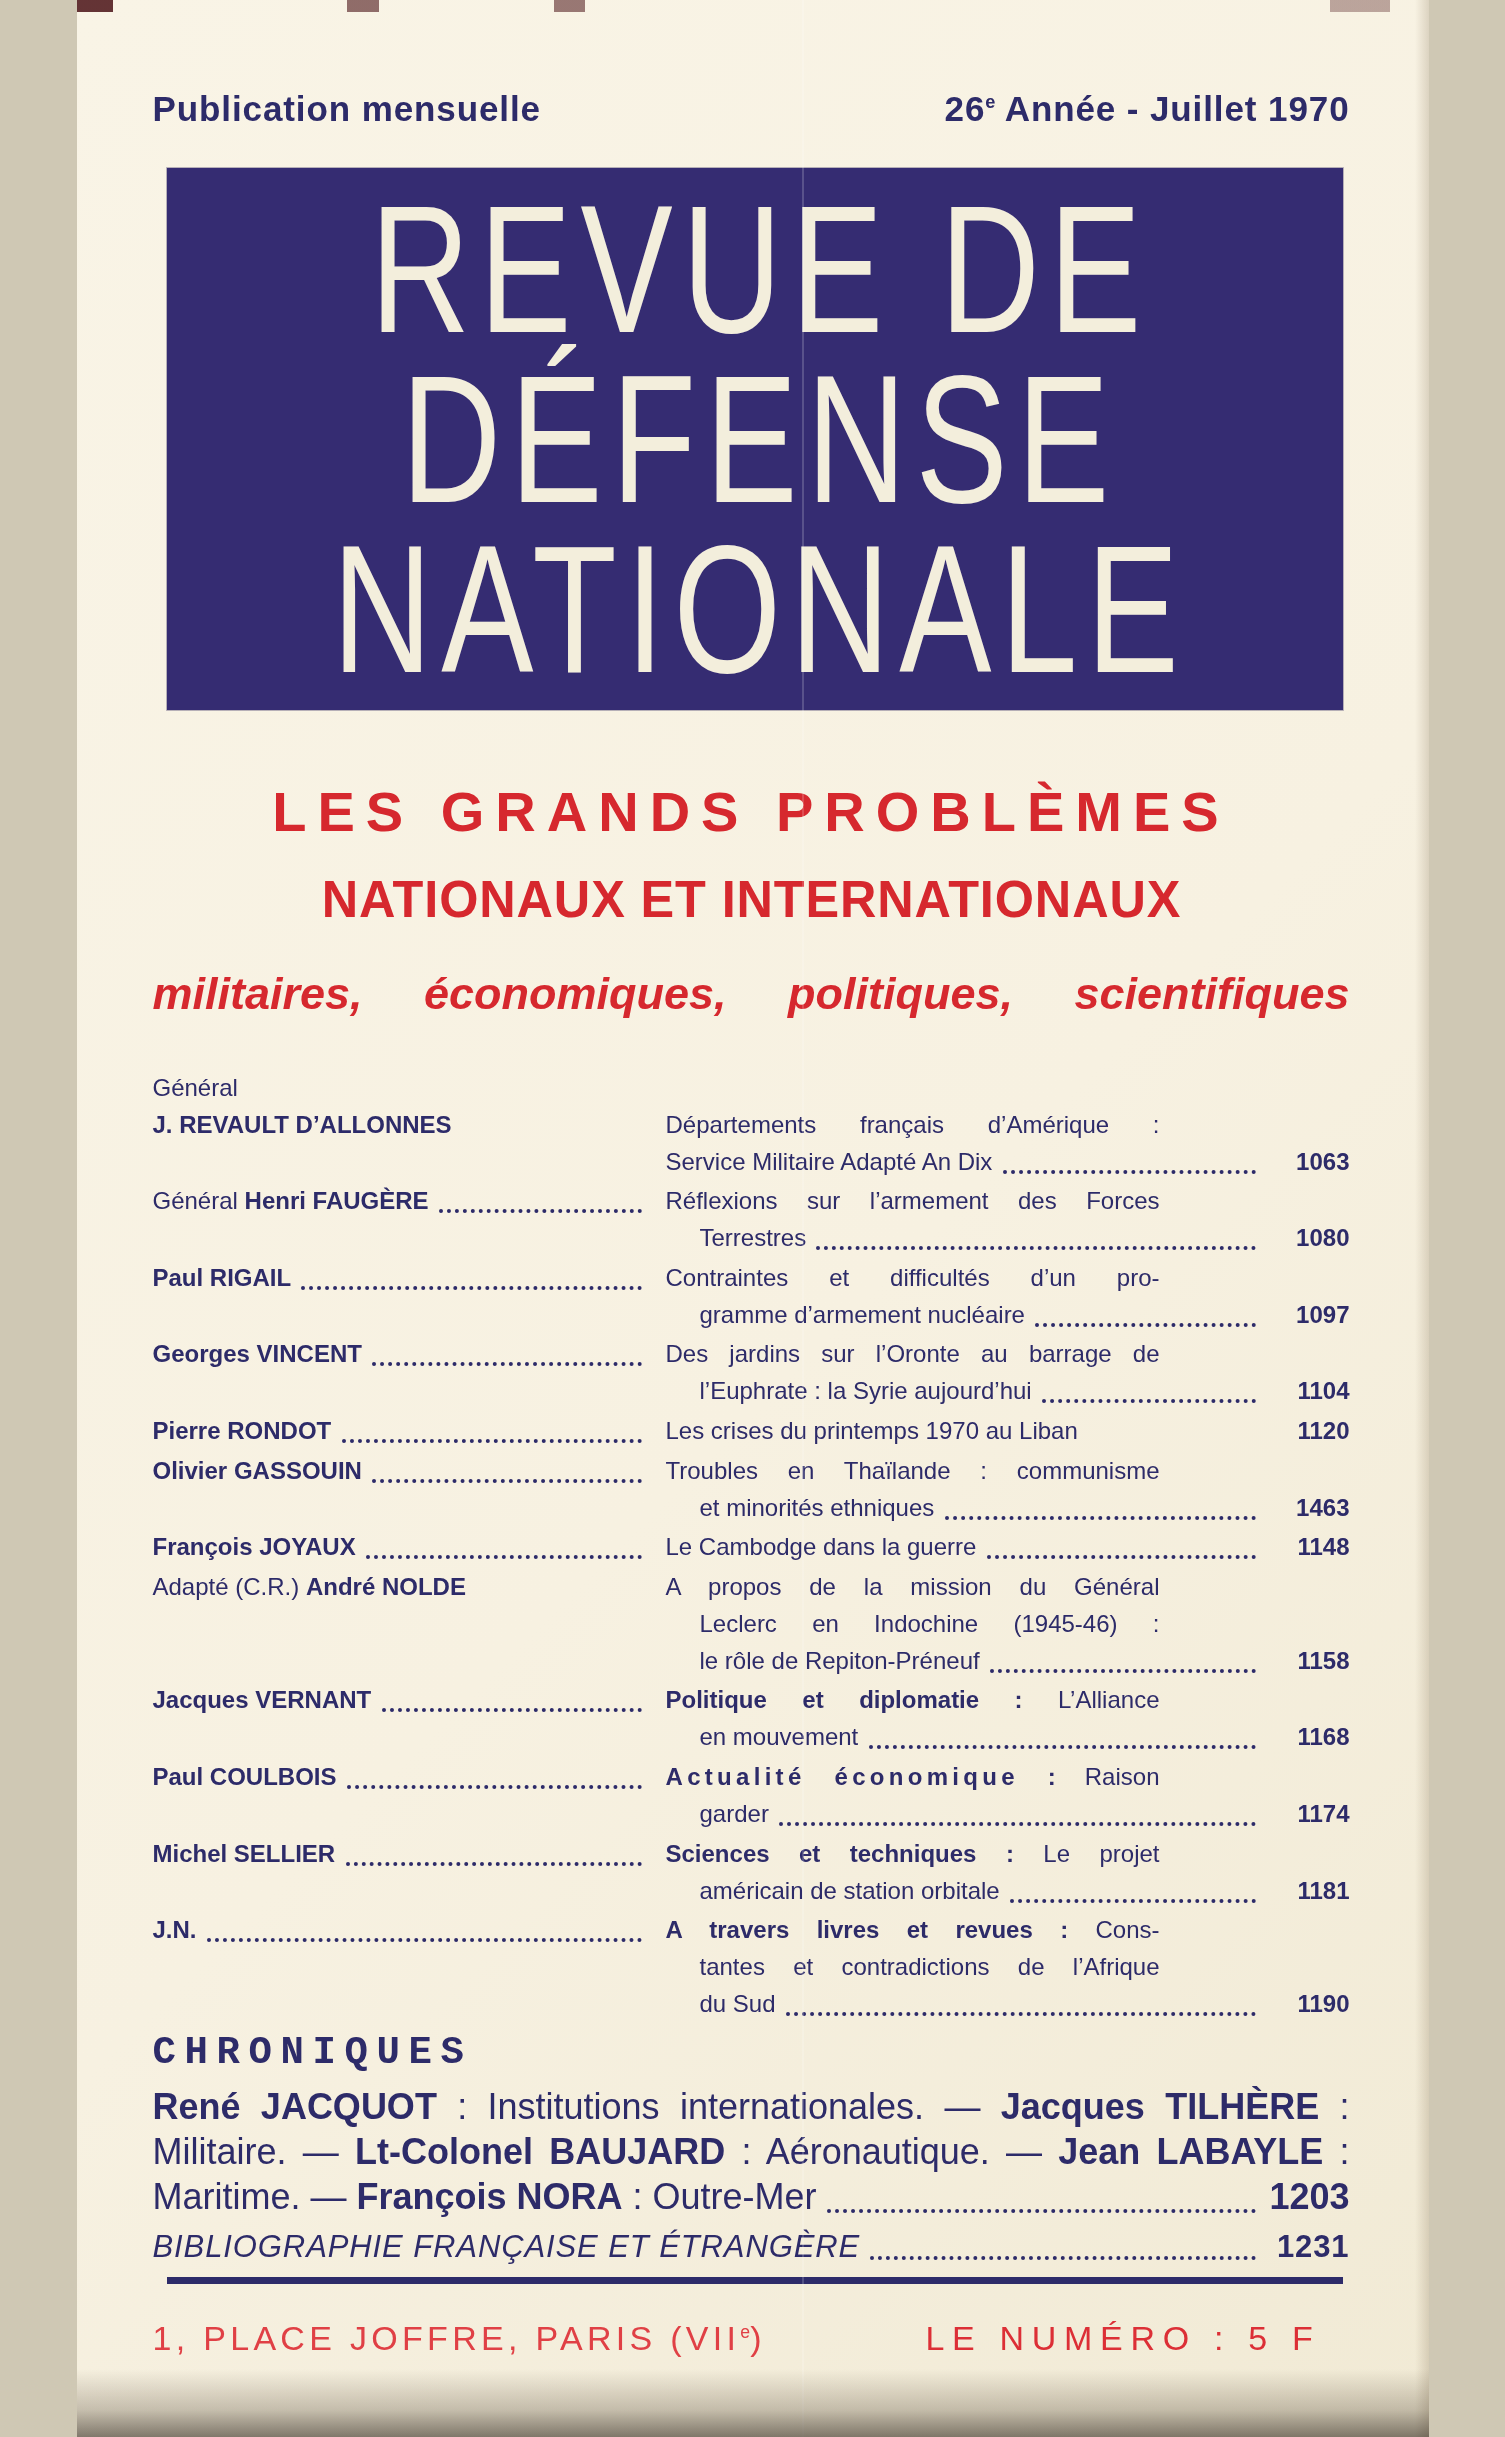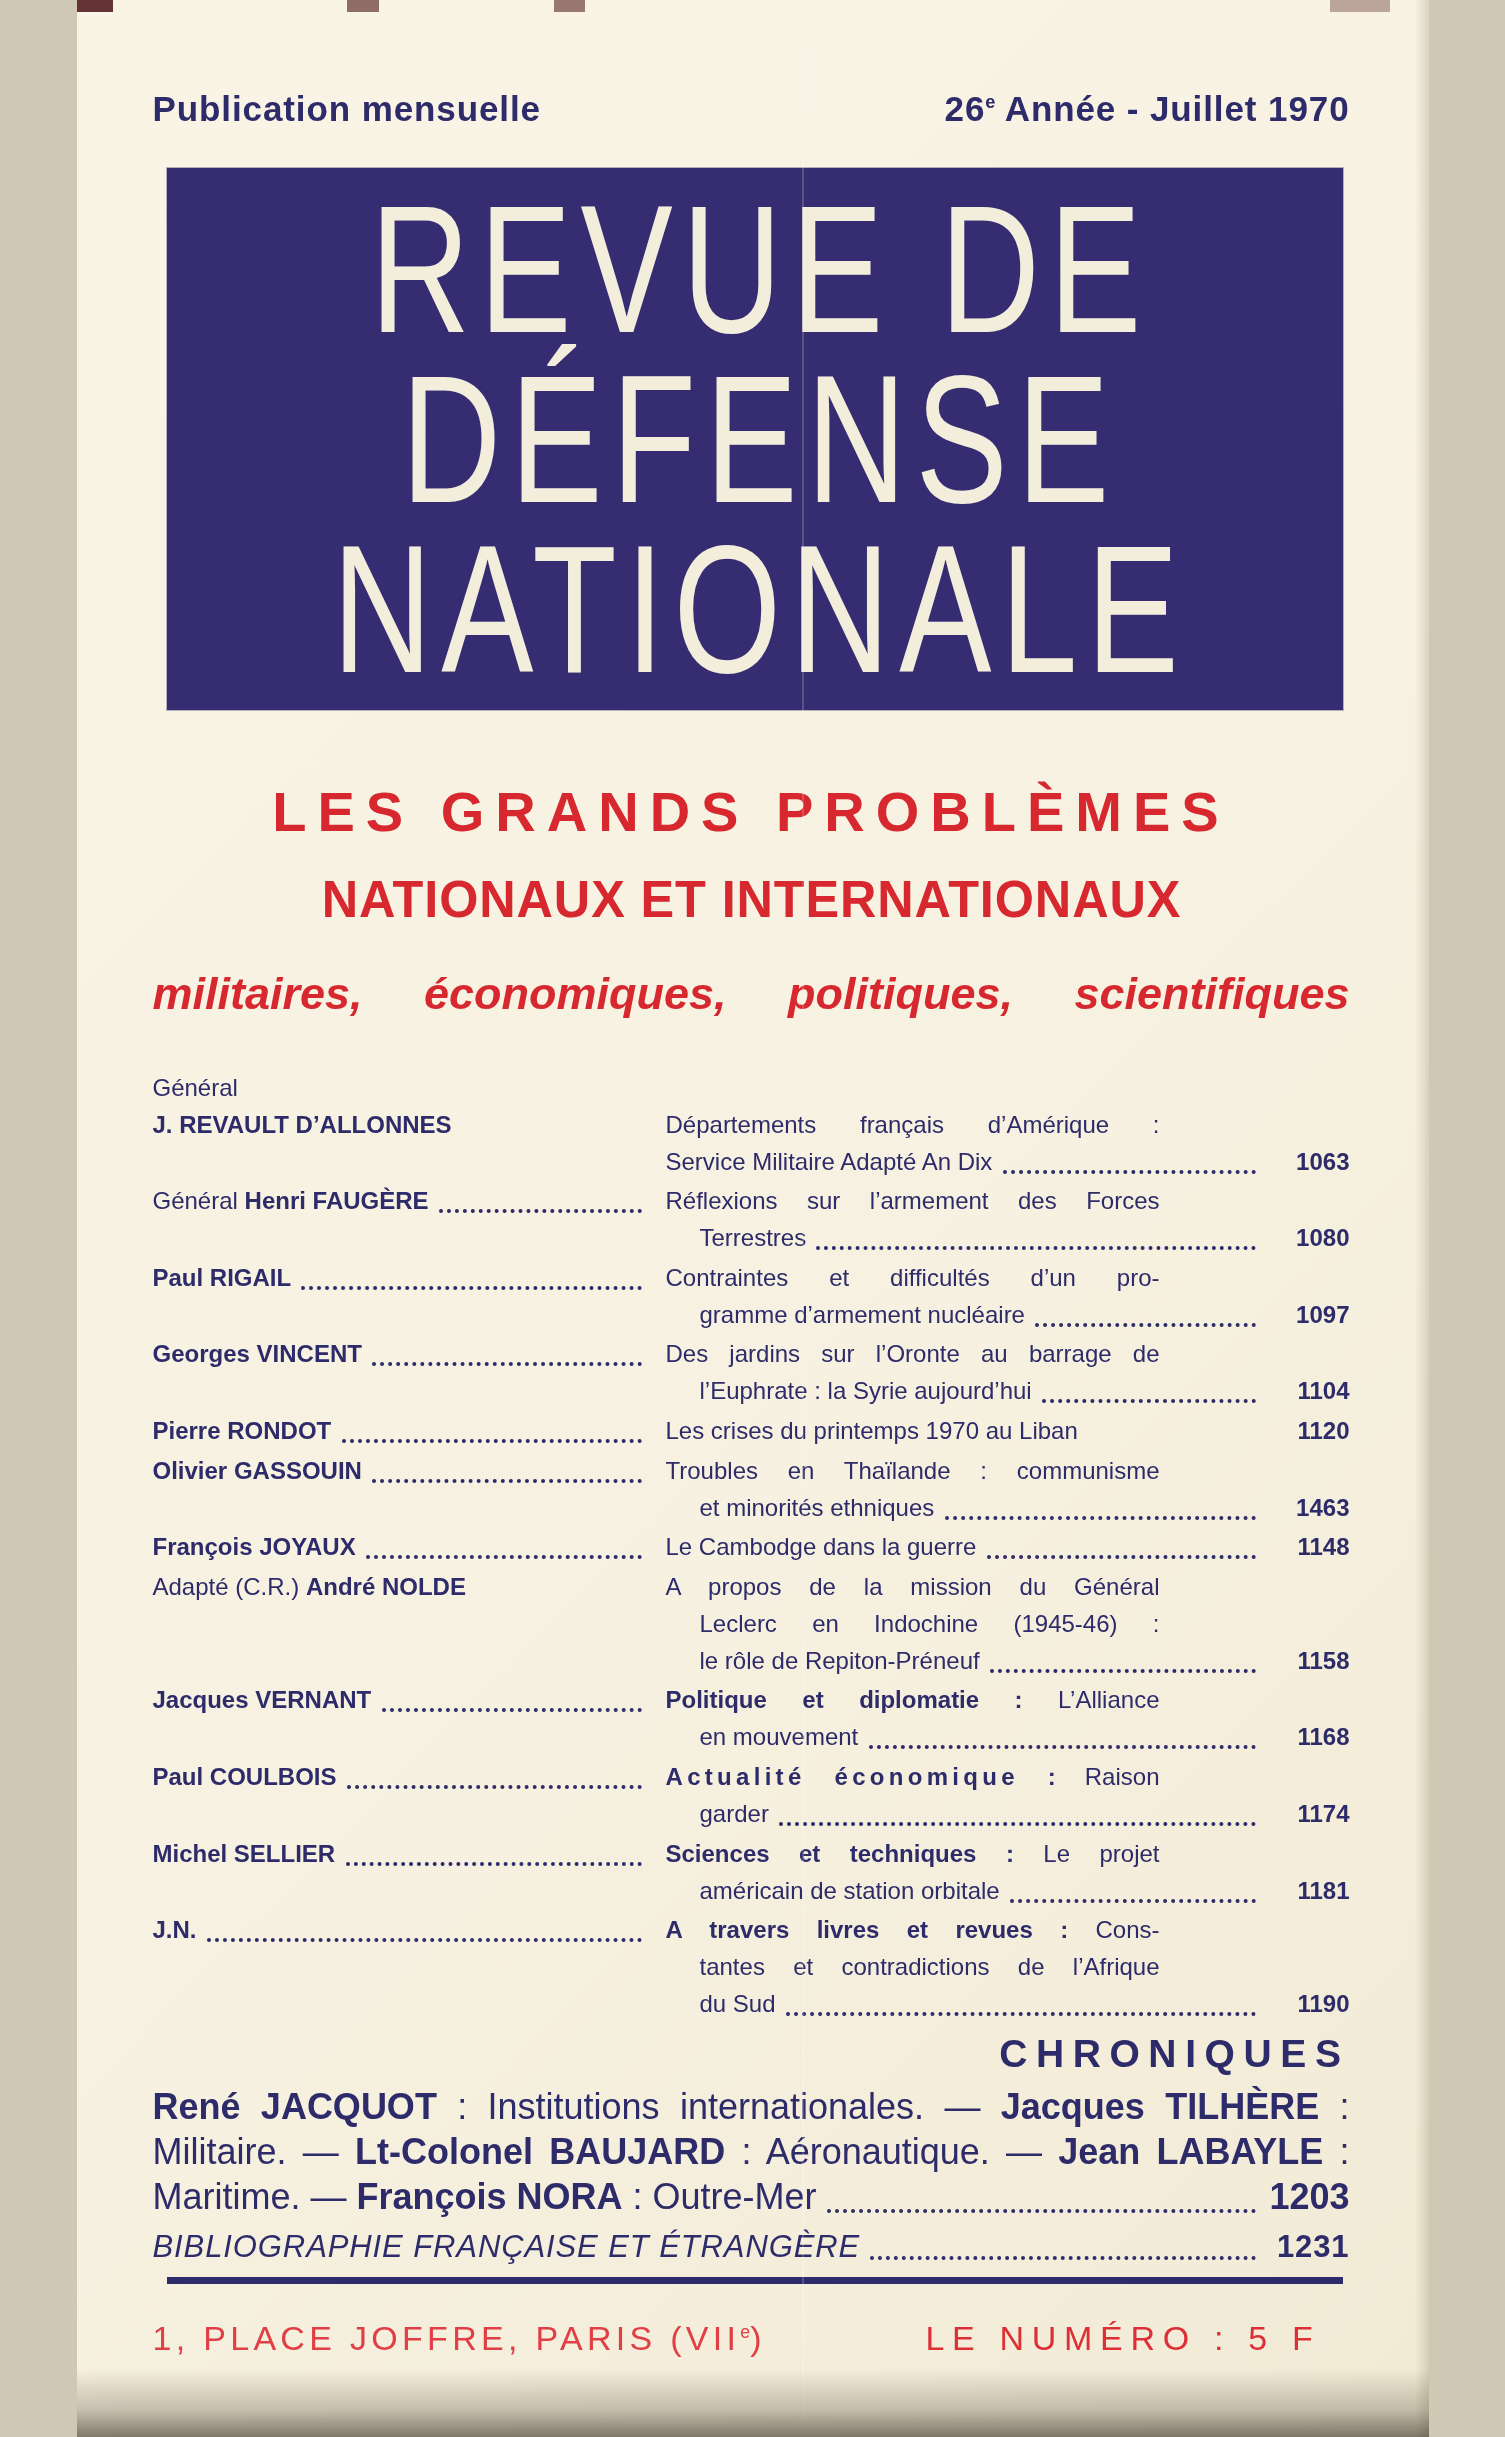--- a/index.html
+++ b/index.html
@@ -45,22 +45,22 @@
   .leader{ flex:1; align-self:flex-end; border-bottom:4.3px dotted #2d2b69;
     margin:0 12px 6px 10.3px; min-width:15.4px; }
   .leader.nodots{ border-bottom:none; }
   .a-leader{ margin-right:24px; }
   .pg{ font-weight:bold; width:82px; text-align:right; flex:none; font-style:normal; }
   .b{ font-weight:bold; }
   .i{ font-style:italic; }
   .spaced{ letter-spacing:4.3px; }
 
   
-  .chro-head{ margin-top:8.6px; text-align:right; font-size:39px; line-height:45px;
-    font-weight:bold; letter-spacing:8.6px; }
+  .chro-head{ margin-top:8.6px; text-align:left; font-size:39px; line-height:45px;
+    font-weight:bold; letter-spacing:8.6px;font-family:Liberation Mono, monospace; }
   .chro-para{ margin-top:8px; font-size:36px; line-height:45px; }
   .chro-para .t-text.fill{ flex:1; white-space:normal; text-align:justify; text-align-last:justify; }
 
   
   .biblio{ margin-top:8.6px; font-size:31px; line-height:39px; font-style:italic; letter-spacing:0.9px; }
 
   
   .rule{ margin:10.3px 6.9px 0 14.6px; height:7.7px; background:#2d2b69; }
   .footer{ display:flex; justify-content:space-between; align-items:baseline;
     margin-top:27.5px; font-weight:normal; font-size:34px; line-height:41px; }

